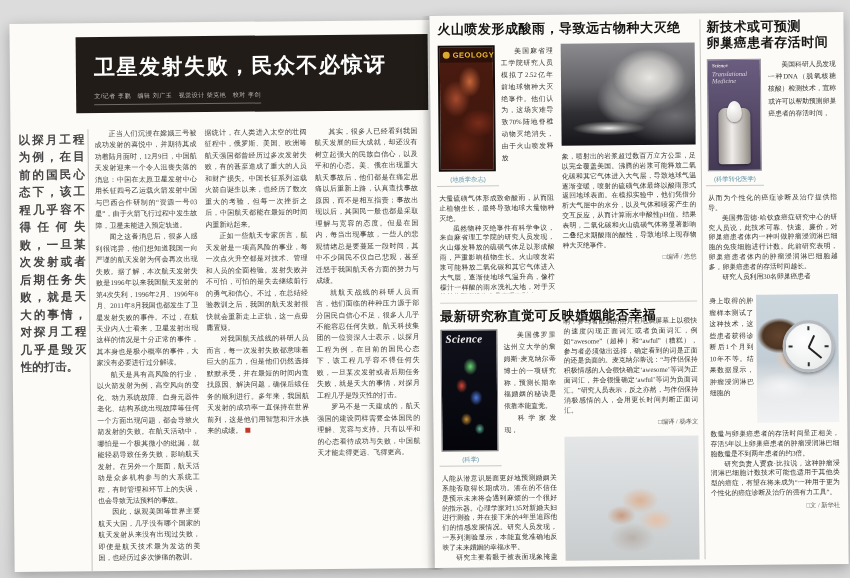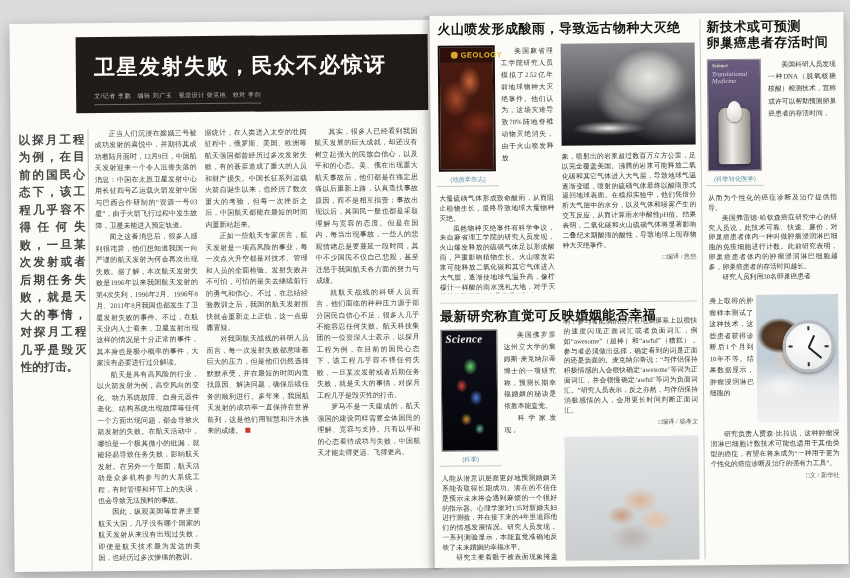--- a/index.html
+++ b/index.html
@@ -25,21 +25,21 @@
   .caption{font-size:6.3px;color:#6496aa;text-align:center;white-space:nowrap;overflow:hidden;}
   .cap-rule{height:1px;background:#c9c8c5;}
   
   .cover{box-sizing:border-box;}
   .geo-cover{border:2px solid #15100d;background:
       radial-gradient(20px 26px at 30% 42%, #a64a2e 0%, rgba(166,74,46,0) 70%),
       radial-gradient(26px 20px at 72% 62%, #7a2c1a 0%, rgba(122,44,26,0) 70%),
       radial-gradient(16px 22px at 56% 28%, #c8663a 0%, rgba(200,102,58,0) 70%),
       radial-gradient(30px 30px at 45% 80%, #5e2012 0%, rgba(94,32,18,0) 75%),
       linear-gradient(180deg,#4c1c10 0%, #3a140c 100%);}
-  .geo-band{position:absolute;left:0;top:0;right:0;height:15px;background:rgba(20,8,5,0.55);display:flex;align-items:center;padding-left:8px;}
+  .geo-band{position:absolute;left:0;top:0;right:0;height:15px;background:rgba(20,8,5,0.55);display:flex;align-items:center;}
   .geo-logo{width:7px;height:7px;border-radius:50%;background:#d9a82c;margin:0 3px 0 3px;flex:0 0 auto;}
   .geo-title{font-size:7.5px;font-weight:700;color:#f2c230;letter-spacing:0.5px;}
   .sci-cover{border:1px solid #7f7f7f;background:
       radial-gradient(10px 12px at 52% 30%, rgba(110,225,120,0.95) 0%, rgba(110,225,120,0) 70%),
       radial-gradient(8px 10px at 36% 46%, rgba(235,75,55,0.9) 0%, rgba(235,75,55,0) 70%),
       radial-gradient(9px 11px at 62% 56%, rgba(85,135,245,0.9) 0%, rgba(85,135,245,0) 70%),
       radial-gradient(8px 9px at 44% 74%, rgba(235,170,60,0.85) 0%, rgba(235,170,60,0) 70%),
       radial-gradient(7px 8px at 68% 82%, rgba(120,230,190,0.8) 0%, rgba(120,230,190,0) 70%),
       linear-gradient(180deg,#11111c 0%, #04040a 100%);}
   .sci-masthead{position:absolute;left:4px;top:3px;font:italic 700 11px/1 "Liberation Serif",serif;color:#f4f4f2;letter-spacing:0.3px;}
@@ -209,19 +209,20 @@
           <div class="tick" style="left:50%;top:3px;width:1.5px;height:4px;margin-left:-0.75px;"></div>
           <div class="tick" style="left:50%;bottom:3px;width:1.5px;height:4px;margin-left:-0.75px;"></div>
           <div class="tick" style="left:3px;top:50%;width:4px;height:1.5px;margin-top:-0.75px;"></div>
           <div class="tick" style="right:3px;top:50%;width:4px;height:1.5px;margin-top:-0.75px;"></div>
           <div class="hand" style="width:13px;transform:rotate(-65deg);"></div>
           <div class="hand" style="width:17px;transform:rotate(40deg);"></div>
         </div>
       </div>
 
       <div class="abs rightbody" style="left:277px;top:416px;width:129px;height:124px;">
+        <p class="cp cont">数量与卵巢癌患者的存活时间呈正相关，存活5年以上卵巢癌患者的肿瘤浸润淋巴细胞数量是不到两年患者的约3倍。</p>
         <p class="cp">研究负责人贾森·比拉说，这种肿瘤浸润淋巴细胞计数技术可能也适用于其他类型的癌症，有望在将来成为“一种用于更为个性化的癌症诊断及治疗的强有力工具”。</p>
         <span class="credit">□文 / 新华社</span>
       </div>
 
     </div>
   </div>
 </div>
 
 </body></html>

